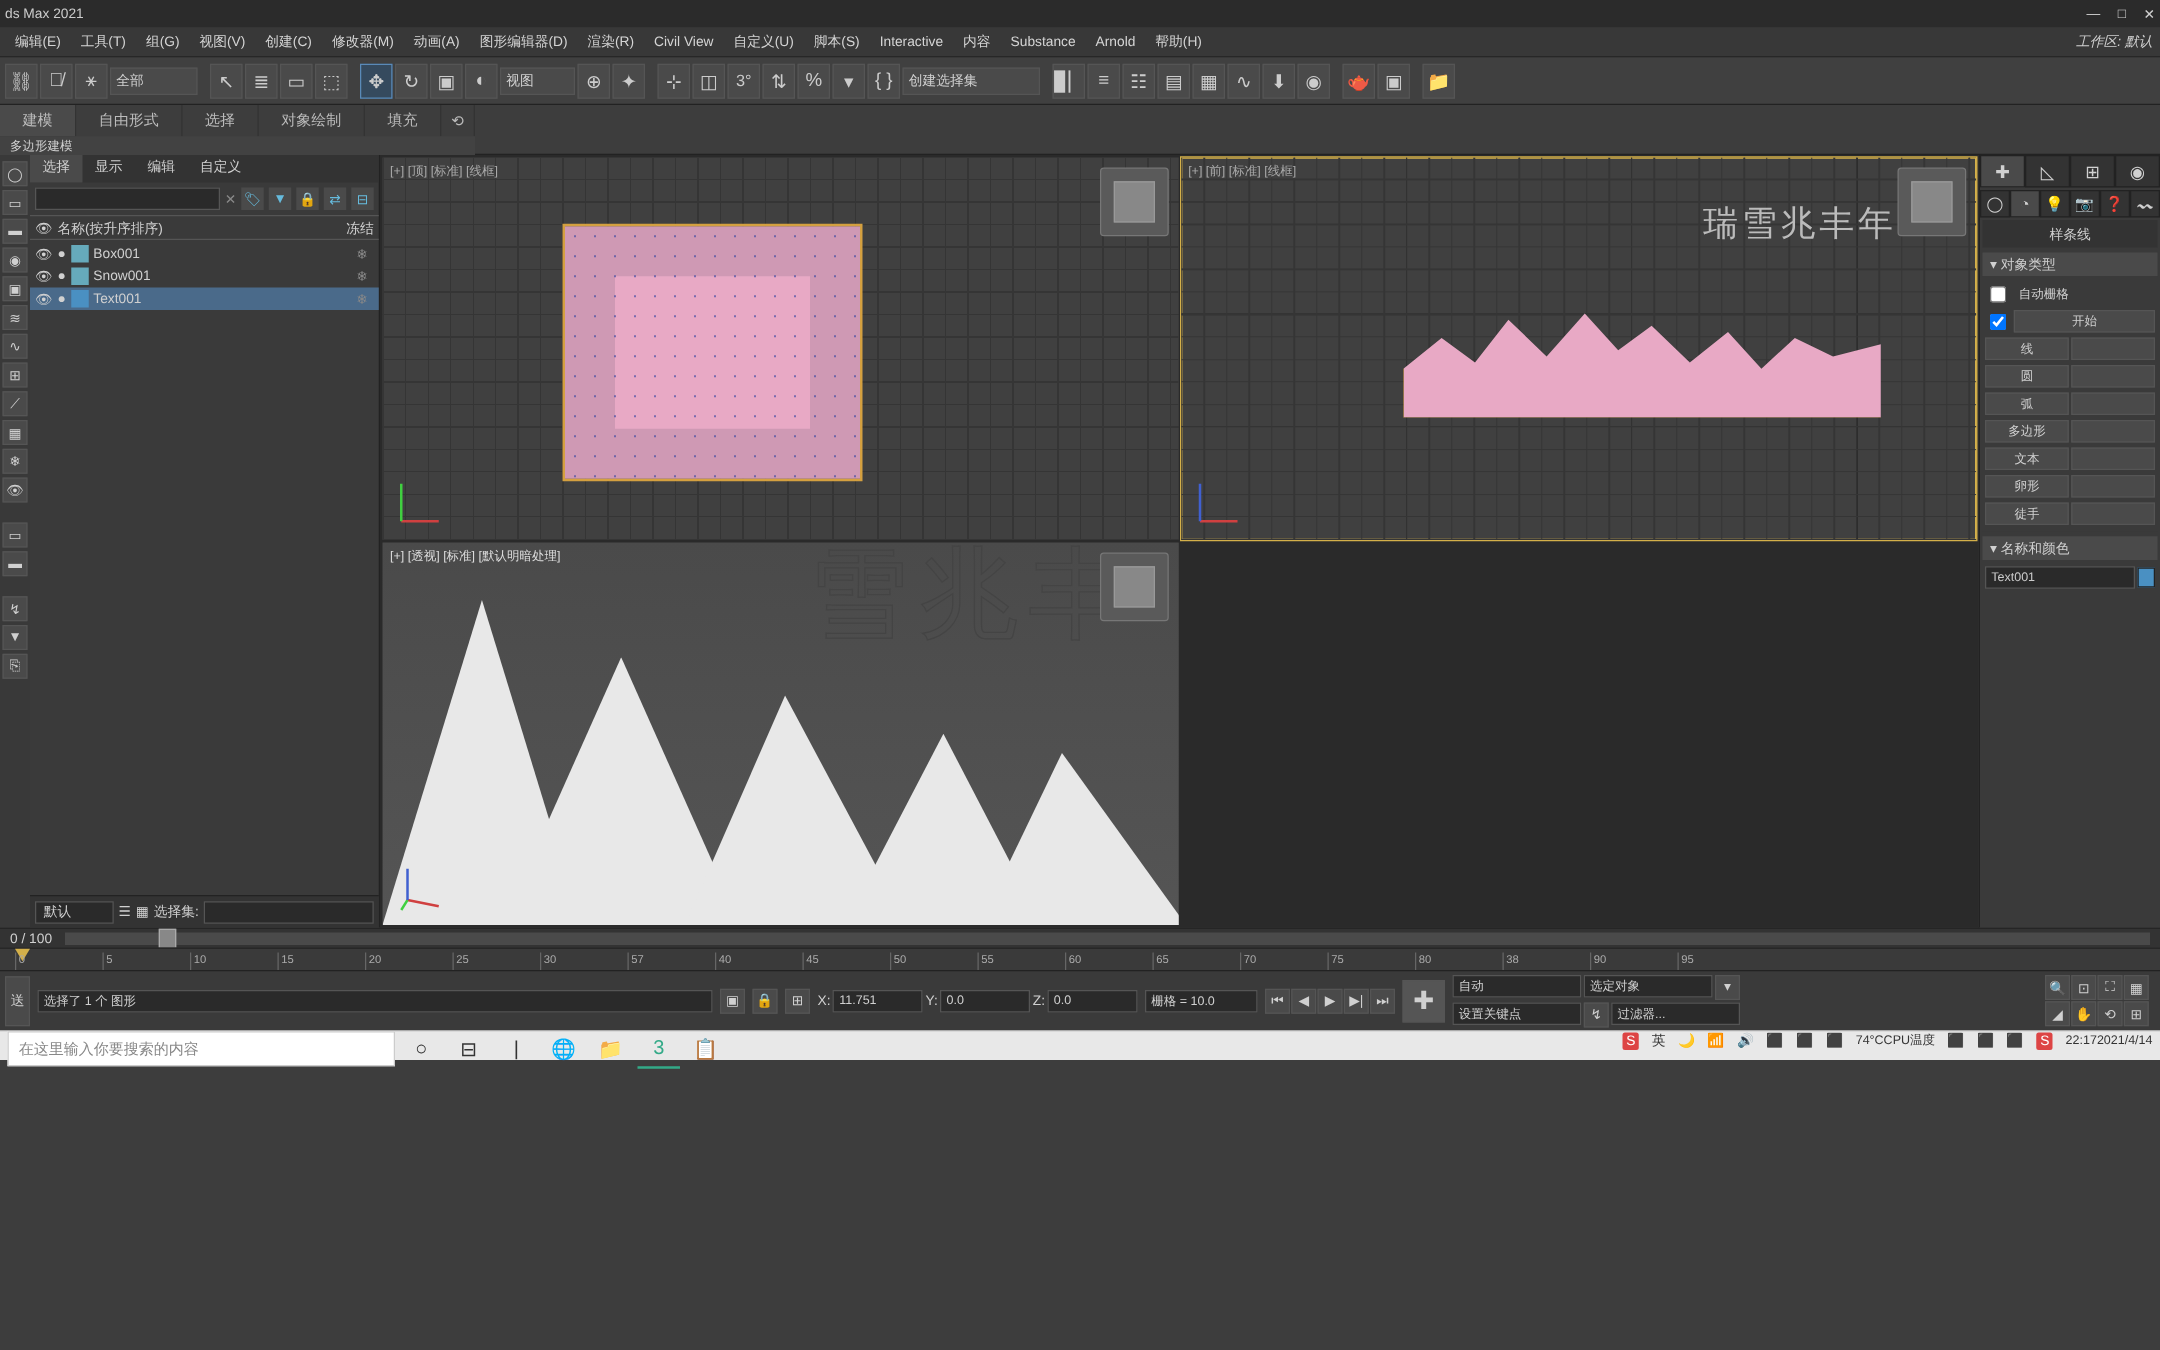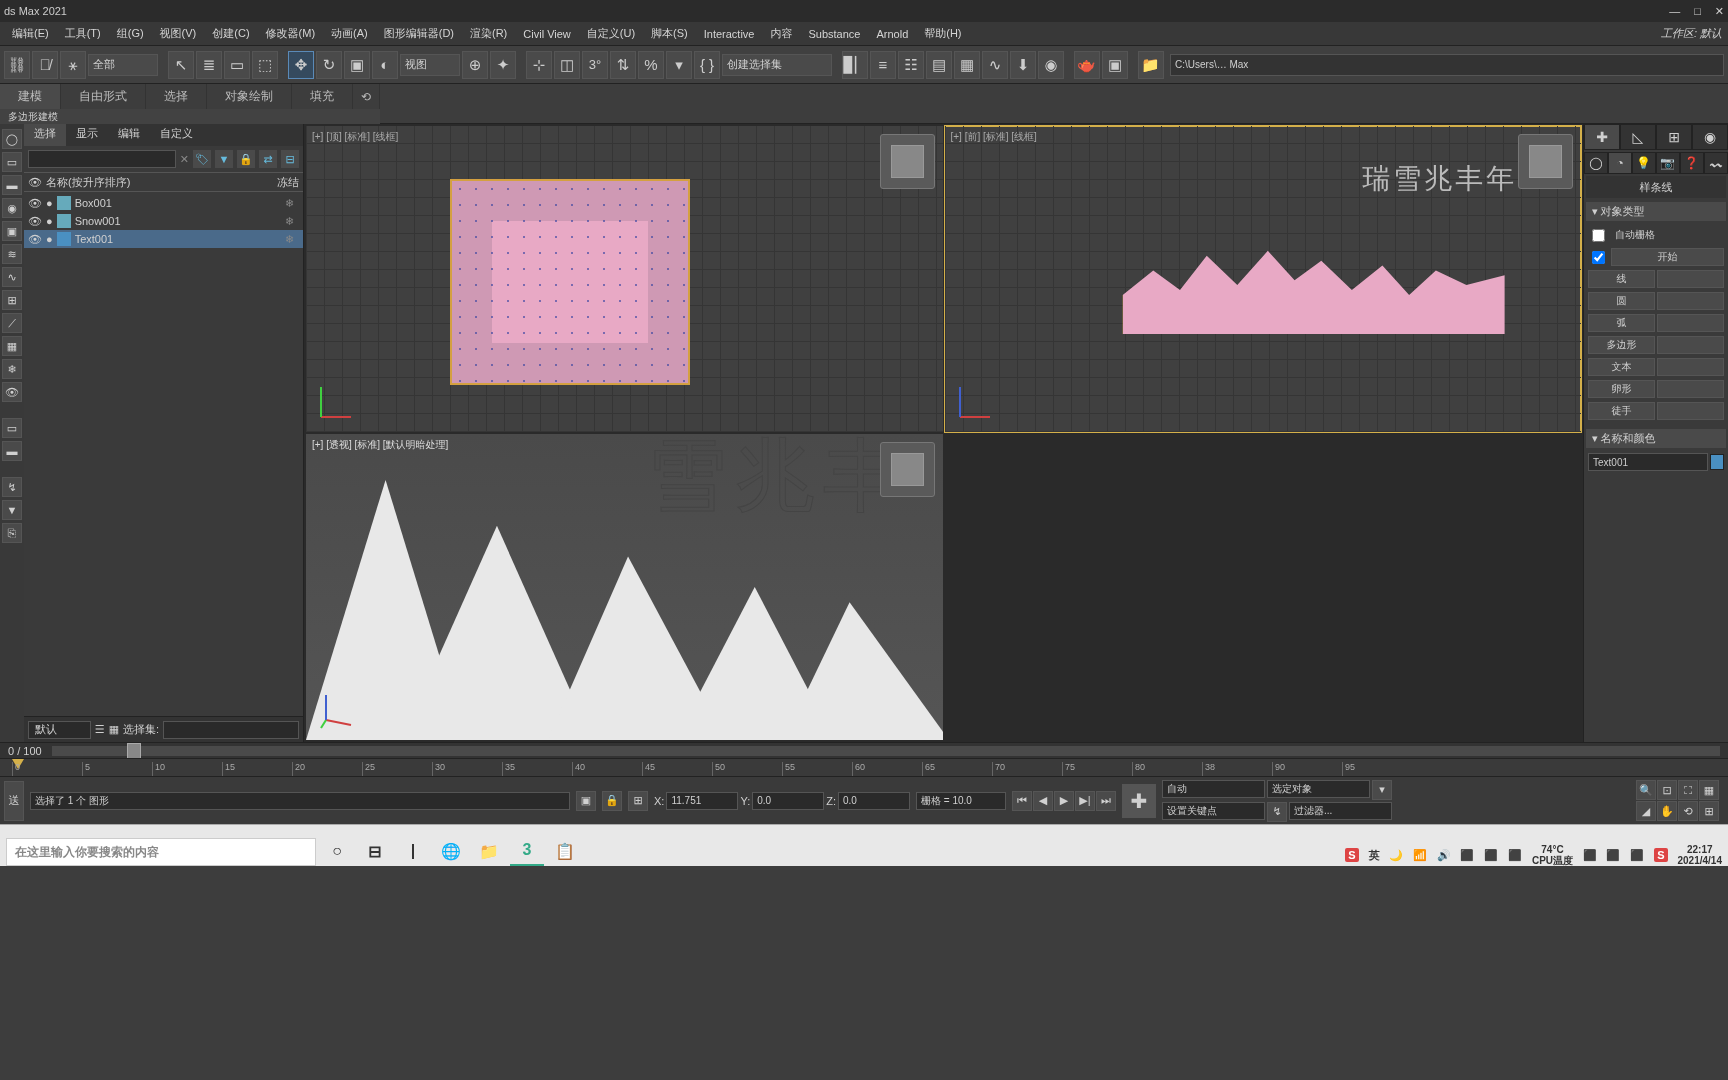--- a/index.html
+++ b/index.html
@@ -103,25 +103,25 @@
 .statusbar .coords { display: flex; gap: 2px; align-items: center; }
 .statusbar .coord-field { height: 18px; background: #2a2a2a; border: 1px solid #555; padding: 0 4px; display: flex; align-items: center; font-size: 10px; width: 72px; }
 .statusbar .grid-field { height: 18px; background: #2a2a2a; border: 1px solid #555; padding: 0 4px; display: flex; align-items: center; font-size: 10px; width: 90px; }
 .statusbar .play-controls { display: flex; gap: 1px; }
 .statusbar .pbtn { width: 20px; height: 20px; background: #4a4a4a; border: 1px solid #555; display: flex; align-items: center; justify-content: center; font-size: 11px; }
 .statusbar .nav-controls { display: flex; flex-wrap: wrap; width: 88px; gap: 1px; margin-left: auto; }
 .statusbar .key-area { width: 230px; display: flex; flex-direction: column; gap:2px; }
 .statusbar .keyrow { display:flex; gap:2px; }
 .statusbar .keydrop { height: 18px; flex:1; background: #2a2a2a; border: 1px solid #555; font-size: 10px; padding: 0 4px; display:flex; align-items:center; }
 
-.taskbar { height: 42px; background: #e8e8e8; border-top: 1px solid #aaa; display: flex; align-items: flex-end; padding: 0 6px; gap: 4px; color: #333; font-weight: bold; }
+.taskbar { height: 24px; background: #e8e8e8; border-top: 1px solid #aaa; display: flex; align-items: flex-start; padding: 0 6px; gap: 4px; color: #333; }
 .taskbar .search { height: 28px; width: 310px; background: #fff; border: 1px solid #ccc; padding: 0 8px; display: flex; align-items: center; font-size: 12px; color: #888; }
 .taskbar .tbicon { width: 34px; height: 30px; display: flex; align-items: center; justify-content: center; font-size: 16px; }
 .taskbar .tray { margin-left: auto; display: flex; align-items: center; gap: 10px; font-size: 11px; }
-.taskbar .clock { display: flex; flex-direction: column; align-items: center; font-size: 10px; line-height: 1.1; }
+.taskbar .clock { display: flex; flex-direction: row; align-items: center; font-size: 10px; line-height: 1.1; }
 .svgaxis line { stroke-width: 2; }
 </style>
 </head>
 <body>
 
 <div class="titlebar">
   <span class="title">ds Max 2021</span>
   <div class="win-controls">
     <span>—</span>
     <span>□</span>
@@ -187,21 +187,20 @@
   <div class="tbtn icon-btn">▤</div>
   <div class="tbtn icon-btn">▦</div>
   <div class="tbtn icon-btn">∿</div>
   <div class="tbtn icon-btn">⬇</div>
   <div class="tbtn icon-btn">◉</div>
   <div class="tsep"></div>
   <div class="tbtn icon-btn">🫖</div>
   <div class="tbtn icon-btn">▣</div>
   <div class="tsep"></div>
   <div class="tbtn icon-btn">📁</div>
-  <div class="pathbox">C:\Users\… Max</div>
 </div>
 
 <div class="ribbon">
   <div style="display:flex; flex-direction:column;">
     <div style="display:flex;">
       <div class="rtab active">建模</div>
       <div class="rtab">自由形式</div>
       <div class="rtab">选择</div>
       <div class="rtab">对象绘制</div>
       <div class="rtab">填充</div>
@@ -413,21 +412,21 @@
 
 <div class="timeline-ruler">
   <div class="marker"></div>
   <div class="tick" style="left:12px">0</div>
   <div class="tick" style="left:82px">5</div>
   <div class="tick" style="left:152px">10</div>
   <div class="tick" style="left:222px">15</div>
   <div class="tick" style="left:292px">20</div>
   <div class="tick" style="left:362px">25</div>
   <div class="tick" style="left:432px">30</div>
-  <div class="tick" style="left:502px">35</div>
+  <div class="tick" style="left:502px">57</div>
   <div class="tick" style="left:572px">40</div>
   <div class="tick" style="left:642px">45</div>
   <div class="tick" style="left:712px">50</div>
   <div class="tick" style="left:782px">55</div>
   <div class="tick" style="left:852px">60</div>
   <div class="tick" style="left:922px">65</div>
   <div class="tick" style="left:992px">70</div>
   <div class="tick" style="left:1062px">75</div>
   <div class="tick" style="left:1132px">80</div>
   <div class="tick" style="left:1202px">38</div>

